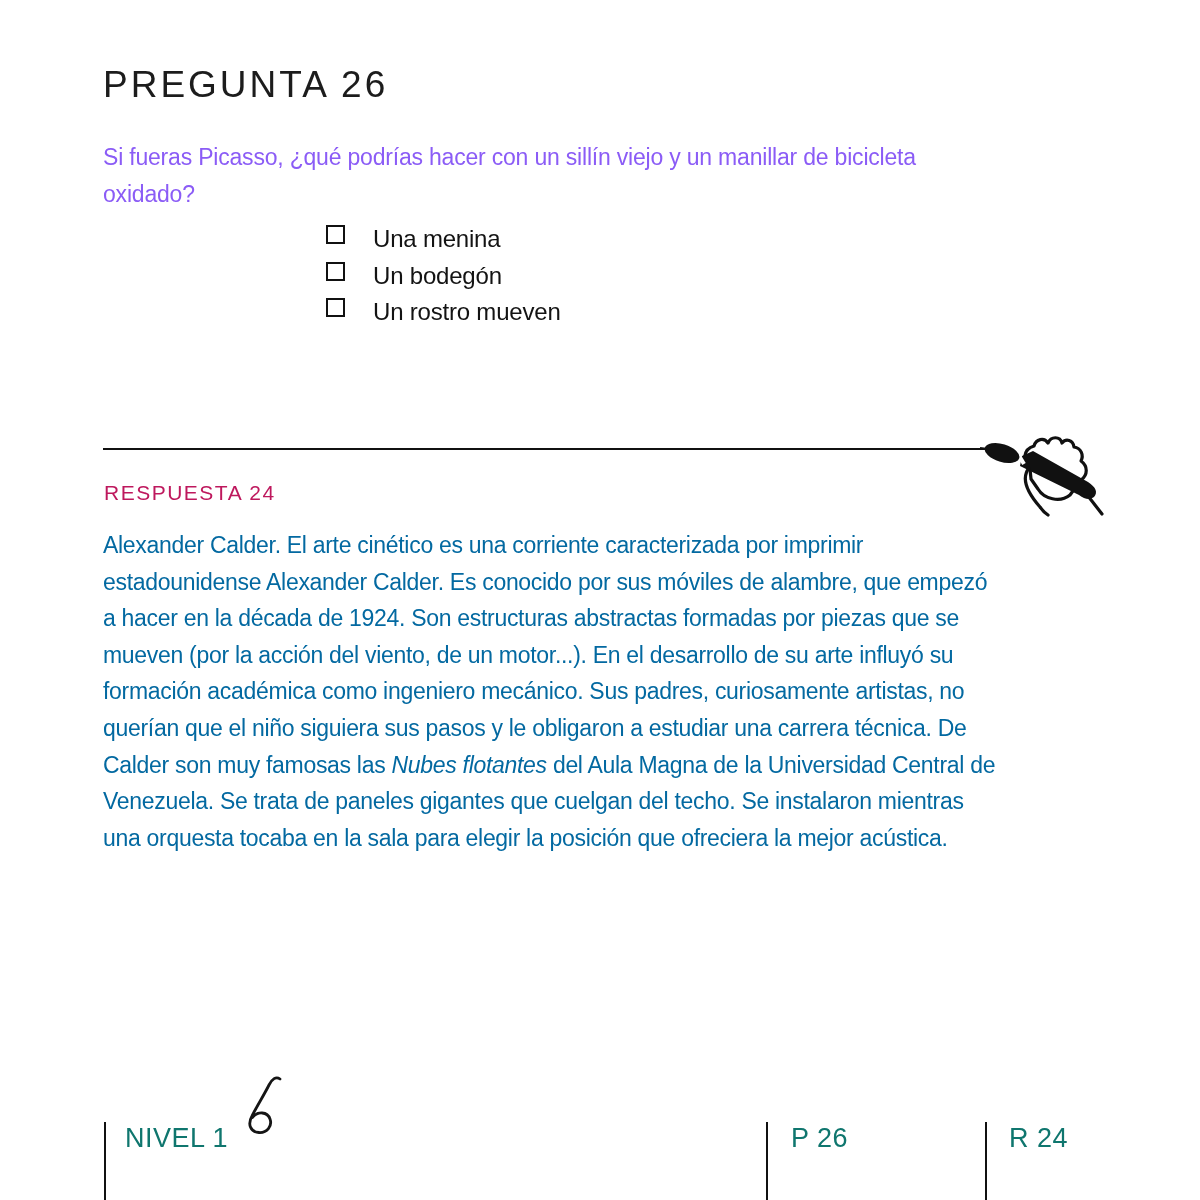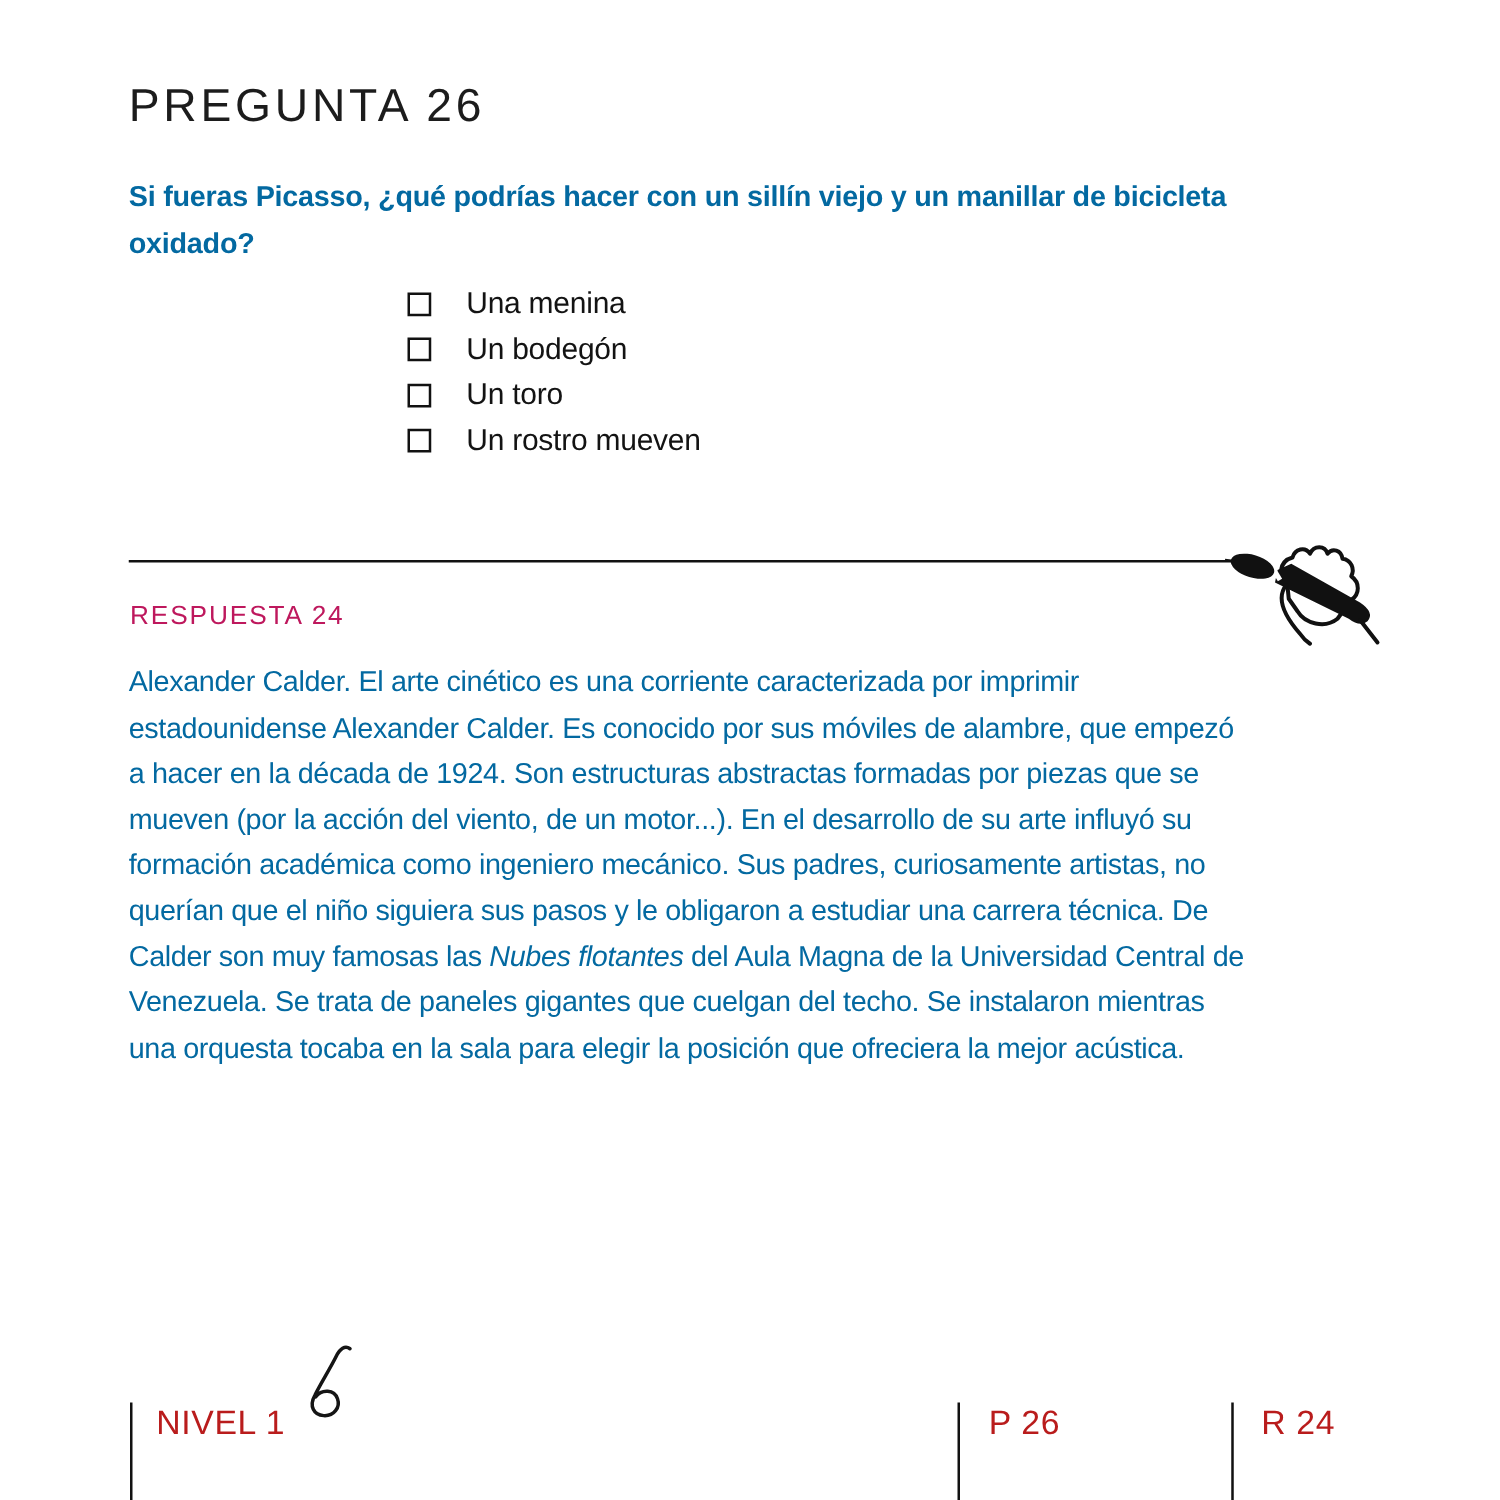--- a/index.html
+++ b/index.html
@@ -14,30 +14,30 @@
   .abs { position:absolute; }
 
   .title {
     left:103px; top:64px;
     font-size:37px; font-weight:300; letter-spacing:3px;
     color:#1c1c1c;
   }
 
   .question {
     left:103px; top:139px;
-    font-size:23px; font-weight:700;
+    font-size:23px; font-weight:400;
     line-height:37px; letter-spacing:-0.2px;
-    color:#0369a1;
+    color:#8b5cf6;
   }
 
   .options {
     left:298px; top:225px;
   }
   .option-row {
-    display:flex; align-items:center;
+    display:flex; align-items:flex-start;
     height:36.5px;
     padding-left:28px;
   }
   .checkbox {
     width:19px; height:19px;
     border:2.4px solid #111;
     box-sizing:border-box;
     margin-right:28px;
     background:#fff;
     flex:0 0 auto;
@@ -68,21 +68,21 @@
   }
   .body-line { white-space:nowrap; }
   .body-line em { font-style:italic; font-weight:400; }
 
   .footer-bar {
     top:1122px; width:2px; height:78px; background:#111;
   }
   .footer-label {
     top:1123px;
     font-size:27px; font-weight:400; letter-spacing:0.5px;
-    color:#b91c1c; white-space:nowrap;
+    color:#0f766e; white-space:nowrap;
   }
   .handwritten { left:242px; top:1074px; width:46px; height:64px; }
 </style>
 </head>
 <body>
 
 <div class="abs title">PREGUNTA 26</div>
 
 <div class="abs question">
     <div>Si fueras Picasso, ¿qué podrías hacer con un sillín viejo y un manillar de bicicleta</div>
@@ -90,24 +90,20 @@
   </div>
 
 <div class="abs options">
     <div class="option-row">
       <span class="checkbox"></span>
       <span class="option-label">Una menina</span>
     </div>
     <div class="option-row">
       <span class="checkbox"></span>
       <span class="option-label">Un bodegón</span>
-    </div>
-    <div class="option-row">
-      <span class="checkbox"></span>
-      <span class="option-label">Un toro</span>
     </div>
     <div class="option-row">
       <span class="checkbox"></span>
       <span class="option-label">Un rostro mueven</span>
     </div>
   </div>
 
 <div class="abs divider"></div>
 
 <svg class="abs brush" viewBox="0 0 130 90" aria-hidden="true">

